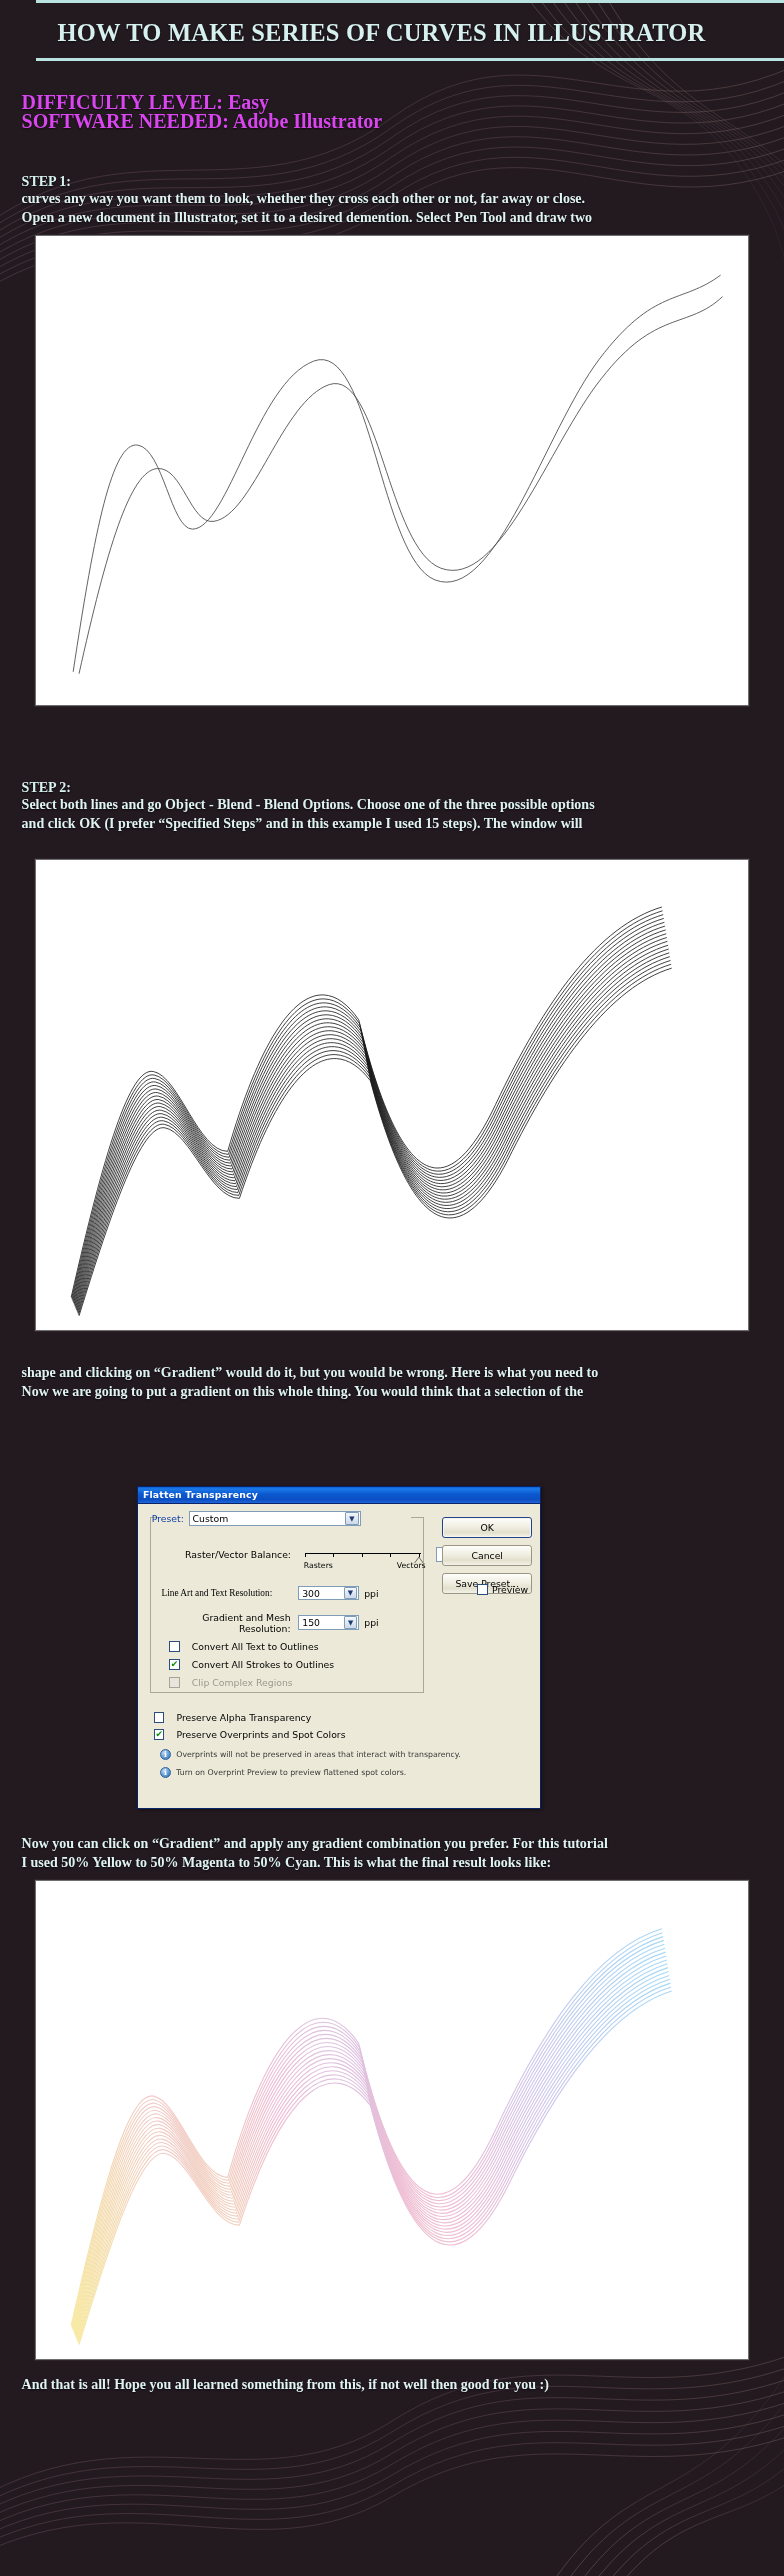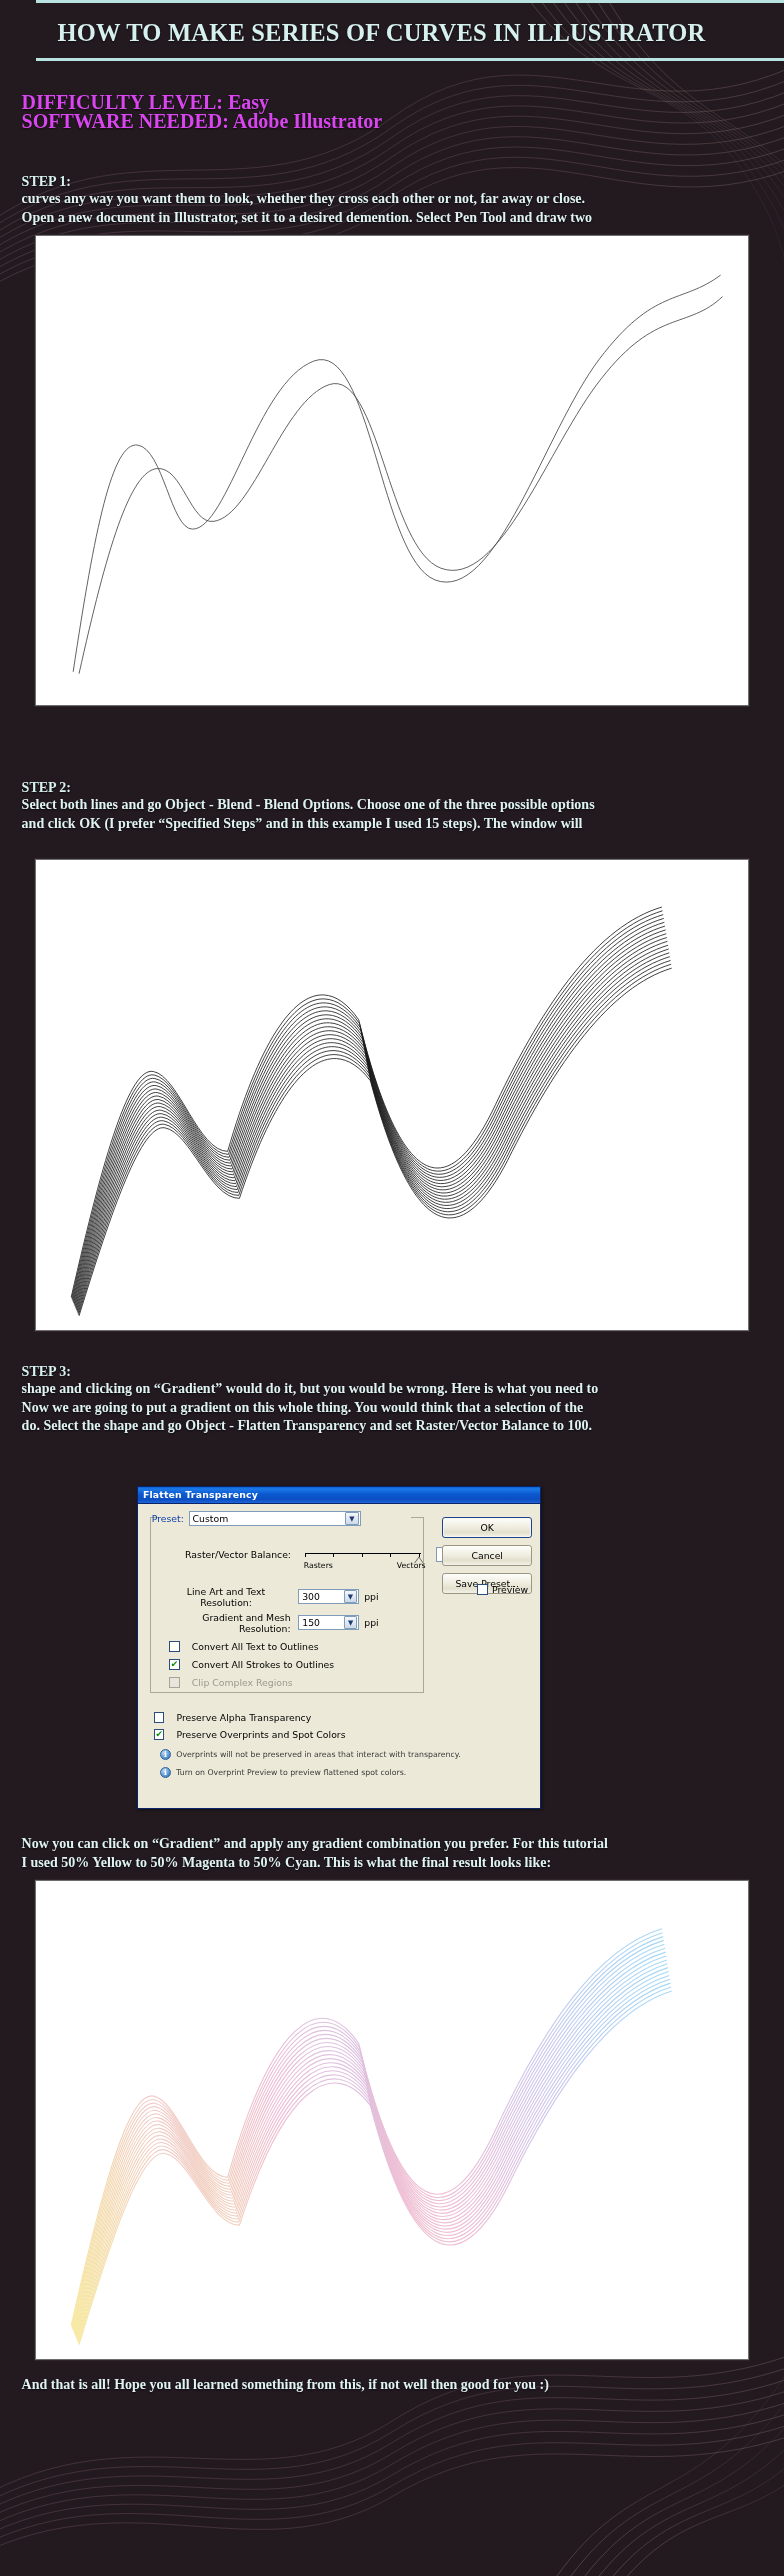--- a/index.html
+++ b/index.html
@@ -265,24 +265,22 @@
           <path d="M42.5,463.9 C76.5,345.8  105.8,259.1  129.8,263.9  155.8,268.7  175.8,338.0  205.8,338.0  249.8,199.4  299.8,160.9  339.8,214.8  381.8,376.6  429.8,395.8  479.8,297.6  529.8,195.5  584.8,118.4  648.1,99.1  704.9,71.1"></path>
           <path d="M43.0,465.1 C77.0,349.4  106.5,262.7  130.5,267.5  156.5,272.3  176.5,341.0  206.5,341.0  250.5,203.6  300.5,165.1  340.5,218.7  382.5,379.6  430.5,398.9  480.5,301.3  530.5,199.4  585.5,122.3  648.8,103.0  705.3,74.7"></path>
           <path d="M43.5,466.3 C77.5,353.1  107.3,266.3  131.3,271.1  157.3,275.9  177.3,344.0  207.3,344.0  251.3,207.9  301.3,169.3  341.3,222.6  383.3,382.6  431.3,401.9  481.3,304.9  531.3,203.3  586.3,126.2  649.4,106.9  705.6,78.3"></path>
           <path d="M44.0,467.5 C78.0,356.7  108.0,269.9  132.0,274.7  158.0,279.6  178.0,347.0  208.0,347.0  252.0,212.1  302.0,173.5  342.0,226.5  384.0,385.6  432.0,404.9  482.0,308.5  532.0,207.3  587.0,130.1  650.0,110.9  706.0,81.9"></path>
         </g>
 
     </svg>
   </div>
 
   <div class="textblock" style="top:1364px;">
-    <div class="step-head">STEP 3:</div>
     <div class="body-line">shape and clicking on “Gradient” would do it, but you would be wrong. Here is what you need to</div>
     <div class="body-line">Now we are going to put a gradient on this whole thing. You would think that a selection of the</div>
-    <div class="body-line">do. Select the shape and go Object - Flatten Transparency and set Raster/Vector Balance to 100.</div>
   </div>
 
   <div class="xp-dialog">
 
     <div class="xp-titlebar">
       <span class="xp-title">Flatten Transparency</span>
     </div>
 
     <div class="xp-body">
 
@@ -314,21 +312,21 @@
             <span>Vectors</span>
           </div>
         </div>
 
         <div class="num-box" style="margin-left:15.7px;">
           <span>100</span>
         </div>
       </div>
 
       <div class="row" style="left:23.5px; top:82px;">
-        <span class="lbl" style="width:129px; text-align:center;">Line Art and Text Resolution:</span>
+        <span class="lbl" style="width:129px; text-align:left;font-family:Liberation Serif, serif;">Line Art and Text Resolution:</span>
         <div class="xp-combo small-combo" style="margin-left:7.8px;">
           <span>300</span>
           <span class="combo-arrow">▼</span>
         </div>
         <span class="lbl" style="margin-left:4.9px;">ppi</span>
       </div>
 
       <div class="row" style="left:17.6px; top:108px;">
         <span class="lbl" style="width:135px; text-align:right;">Gradient and Mesh Resolution:</span>
         <div class="xp-combo small-combo" style="margin-left:7.8px;">

